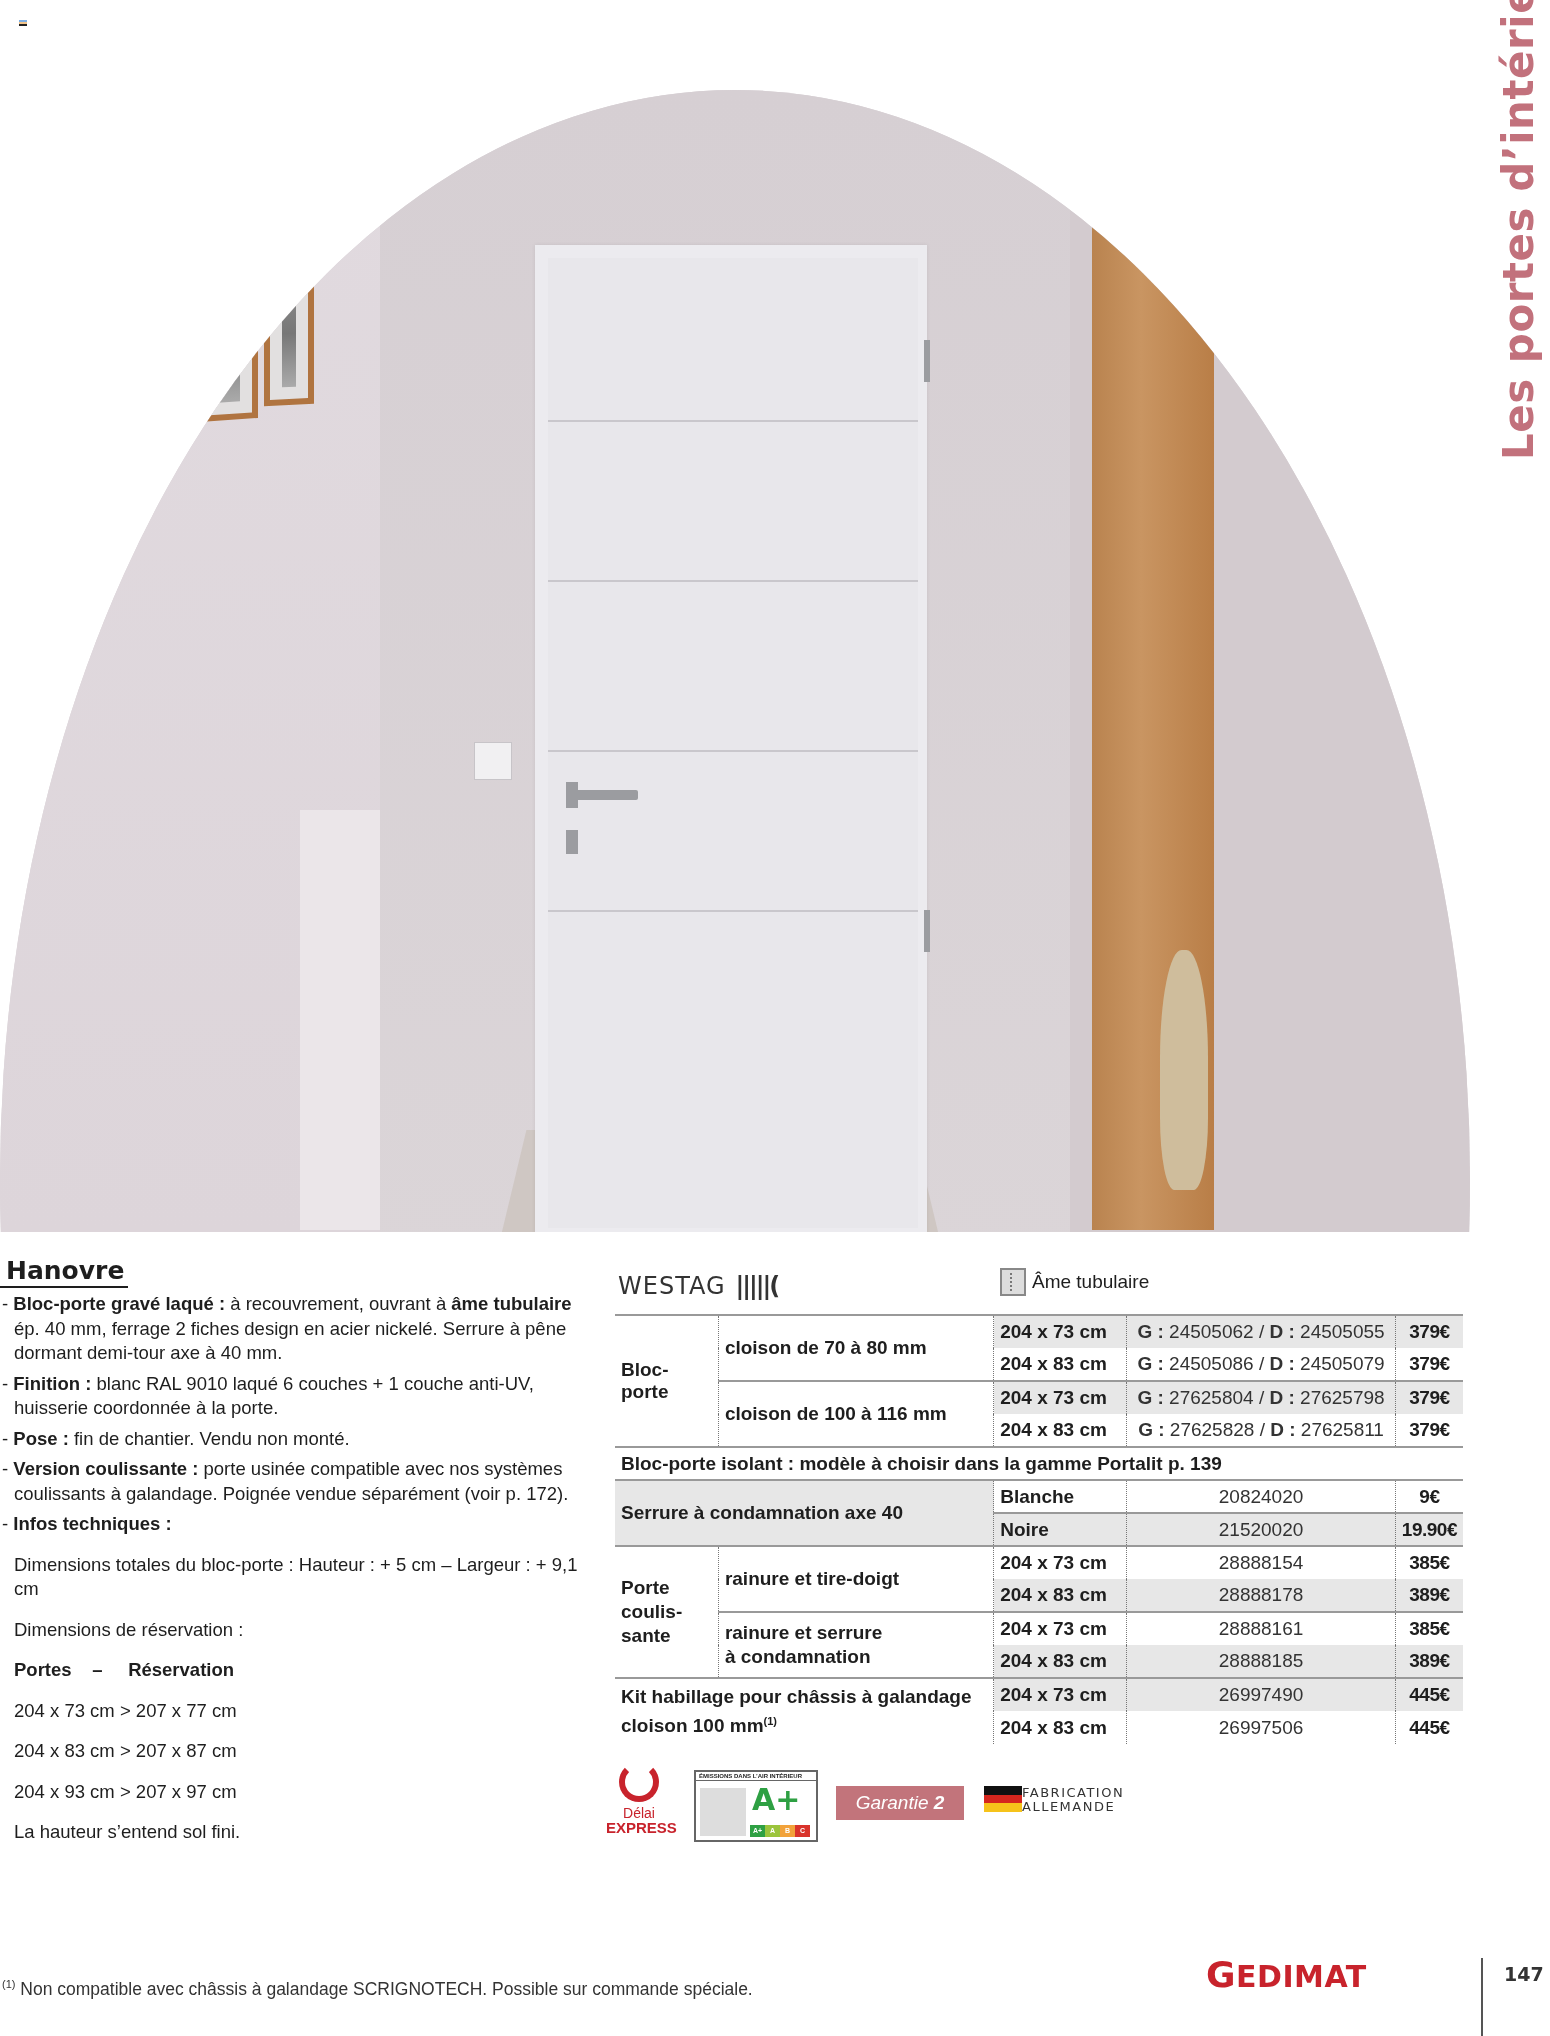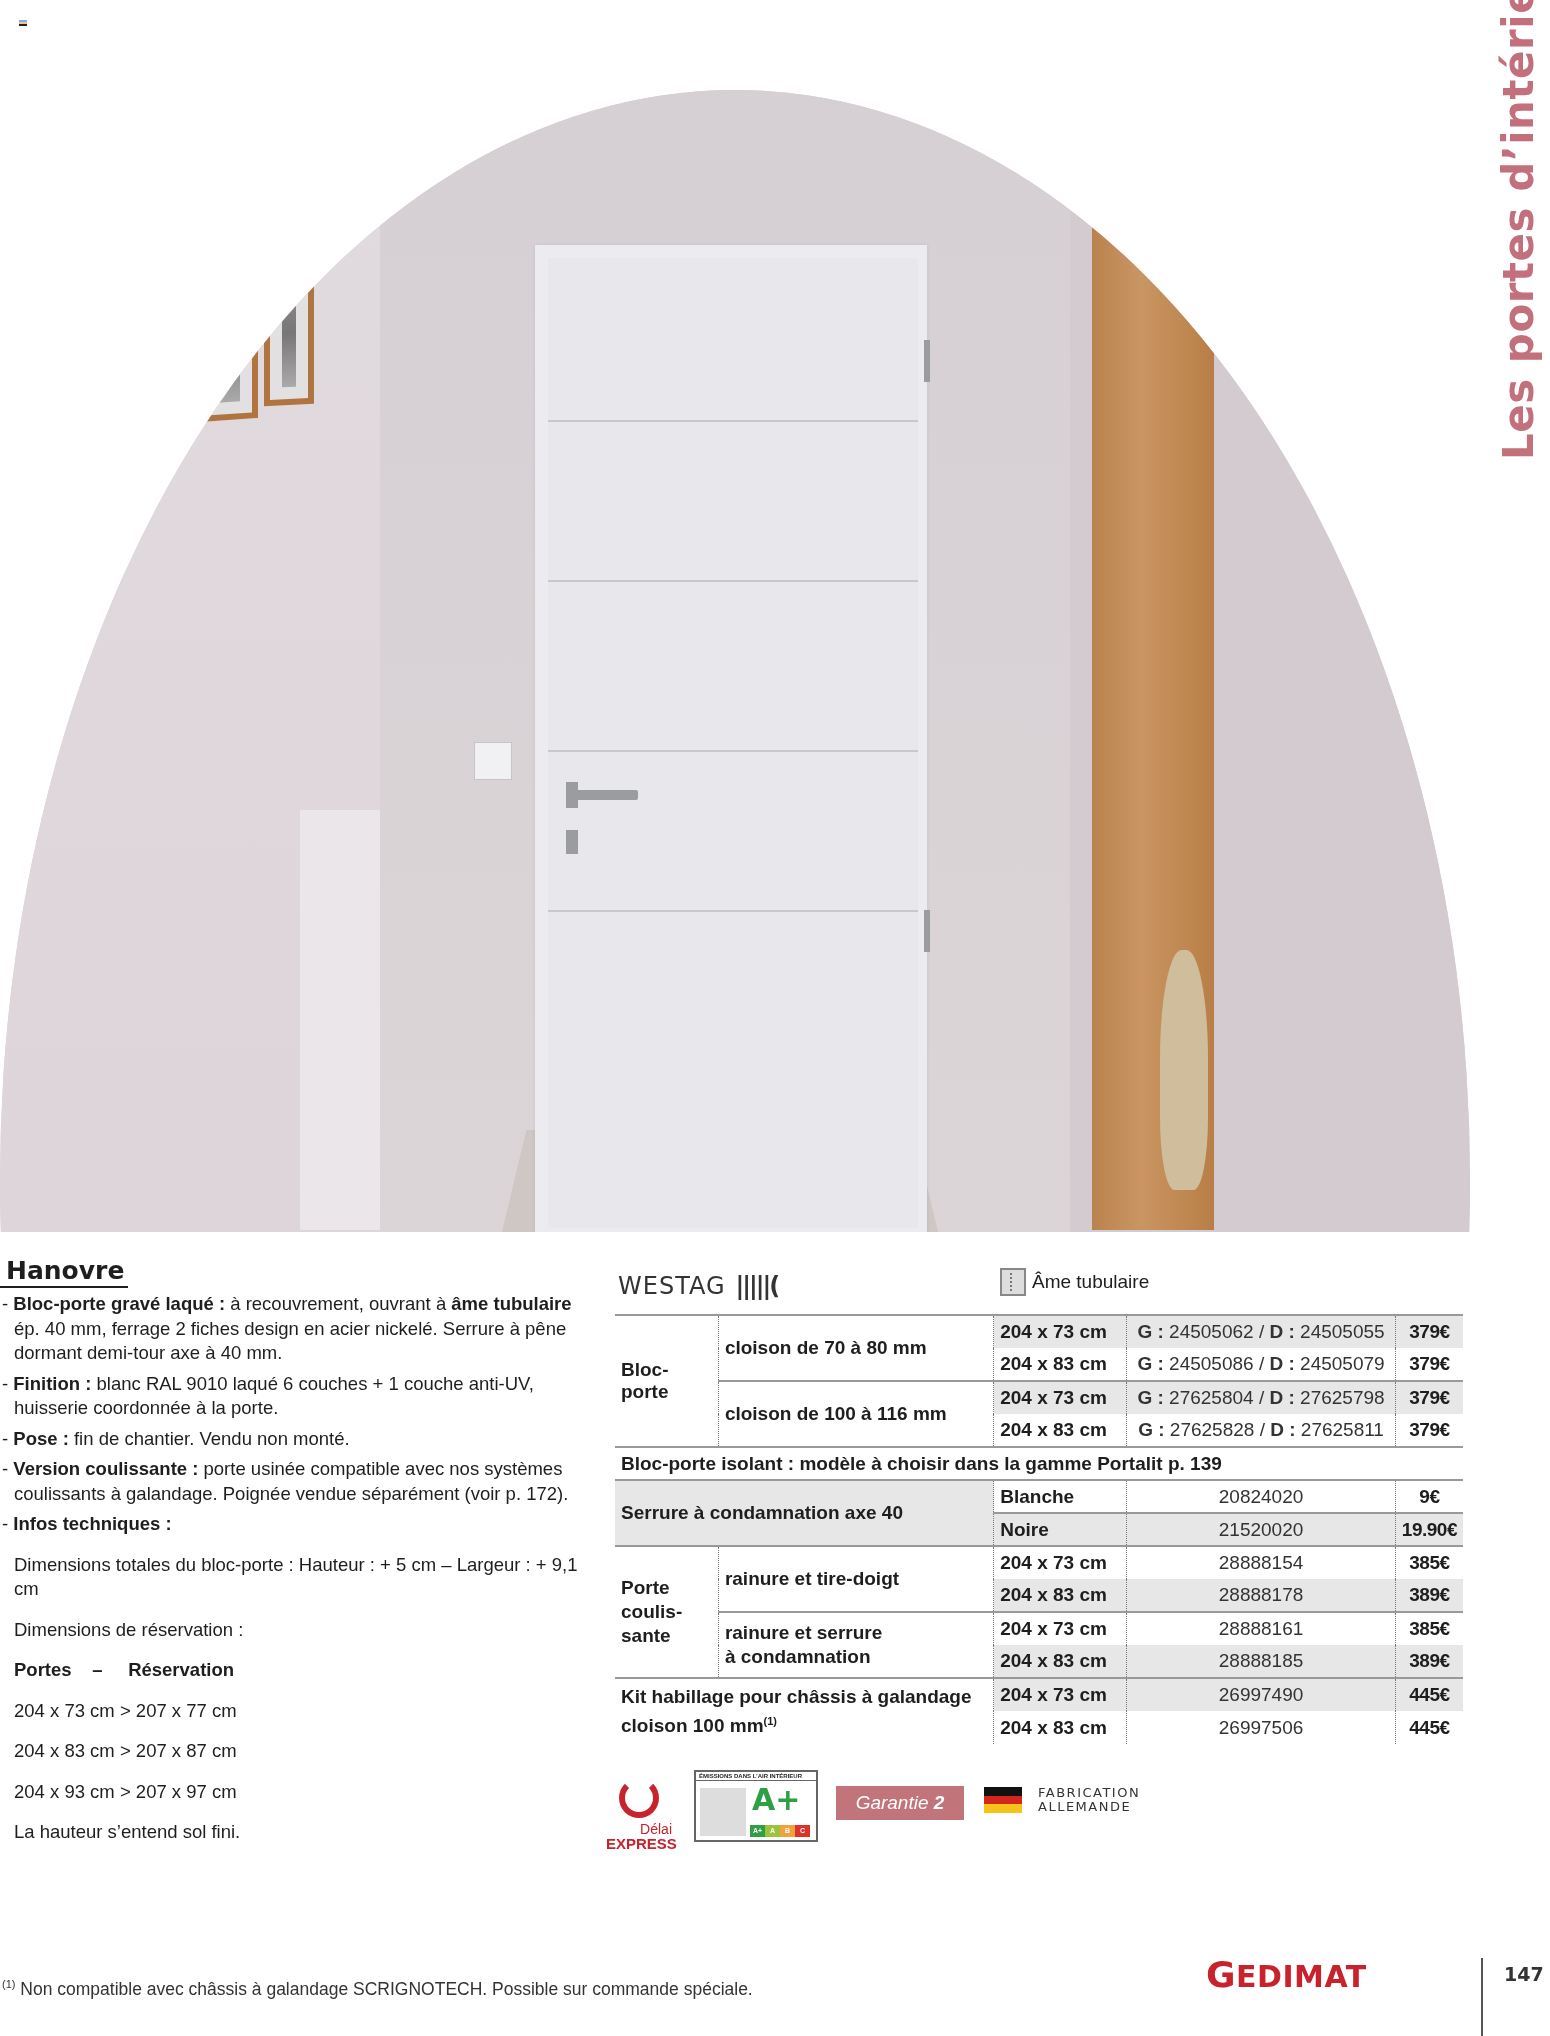--- a/index.html
+++ b/index.html
@@ -58,33 +58,33 @@
   .ptable td { height: 33px; padding: 0 6px; vertical-align: middle; }
   .ptable .bold { font-weight: bold; }
   .ptable .price { font-weight: bold; text-align: center; font-size: 19px; letter-spacing: -0.5px; }
   .ptable .ref { text-align: center; color: #333; }
   .ptable .dot-l { border-left: 1px dotted #777; }
   .ptable .top-rule { border-top: 2px solid #999; }
   .ptable .gray { background: #e7e7e7; }
 
   
   .badges { position: absolute; left: 606px; top: 1762px; width: 560px; height: 80px; }
-  .express { position: absolute; left: 0; top: 16px; width: 66px; text-align: right; color: #c8232c; }
+  .express { position: absolute; left: 0; top: 0; width: 66px; text-align: center; color: #c8232c; }
   .express .ico { width: 40px; height: 40px; margin: 0 auto; border: 6px solid #c8232c; border-radius: 50%; border-top-color: transparent; position: relative; }
   .express .l1 { font-size: 14px; line-height: 14px; margin-top: 4px; }
   .express .l2 { font-size: 15px; font-weight: bold; line-height: 15px; }
   .emission { position: absolute; left: 88px; top: 8px; width: 124px; height: 72px; border: 2px solid #666; background: #fff; }
   .emission .hdr { font-size: 6px; font-weight: bold; padding: 1px 3px; border-bottom: 1px solid #666; white-space: nowrap; }
   .emission .house { position: absolute; left: 4px; top: 16px; width: 46px; height: 48px; background: #ddd; }
   .emission .grade { position: absolute; left: 56px; top: 10px; font-family: "DejaVu Sans", sans-serif; font-weight: bold; font-size: 30px; color: #2ea043; }
   .emission .scale { position: absolute; left: 54px; bottom: 3px; display: flex; }
   .emission .scale span { display: block; width: 15px; height: 12px; font-size: 7px; color: #fff; text-align: center; line-height: 12px; font-weight: bold; }
   .garantie { position: absolute; left: 230px; top: 24px; width: 128px; height: 34px; background: #c2747b; color: #fff; font-style: italic; font-size: 19px; line-height: 34px; text-align: center; }
   .garantie b { font-weight: bold; }
-  .fab { position: absolute; left: 378px; top: 24px; display: flex; align-items: center; gap: 16px; }
+  .fab { position: absolute; left: 378px; top: 24px; display: flex; align-items: flex-start; gap: 0; }
   .flag { width: 38px; height: 26px; display: flex; flex-direction: column; }
   .flag span { flex: 1; }
   .fab-txt { font-family: "DejaVu Sans", sans-serif; font-size: 13px; line-height: 14px; letter-spacing: 1.5px; color: #333; }
 
   
   .footnote { position: absolute; left: 2px; top: 1978px; font-size: 17.5px; color: #333; }
   .footnote sup { font-size: 11px; }
   .logo { position: absolute; left: 1206px; top: 1954px; font-family: "DejaVu Sans", sans-serif; font-weight: bold; font-size: 30px; color: #c8232c; letter-spacing: 0.5px; }
   .logo .g { color: #c8232c; font-size: 36px; }
   .logo .rest { color: #c8232c; }

